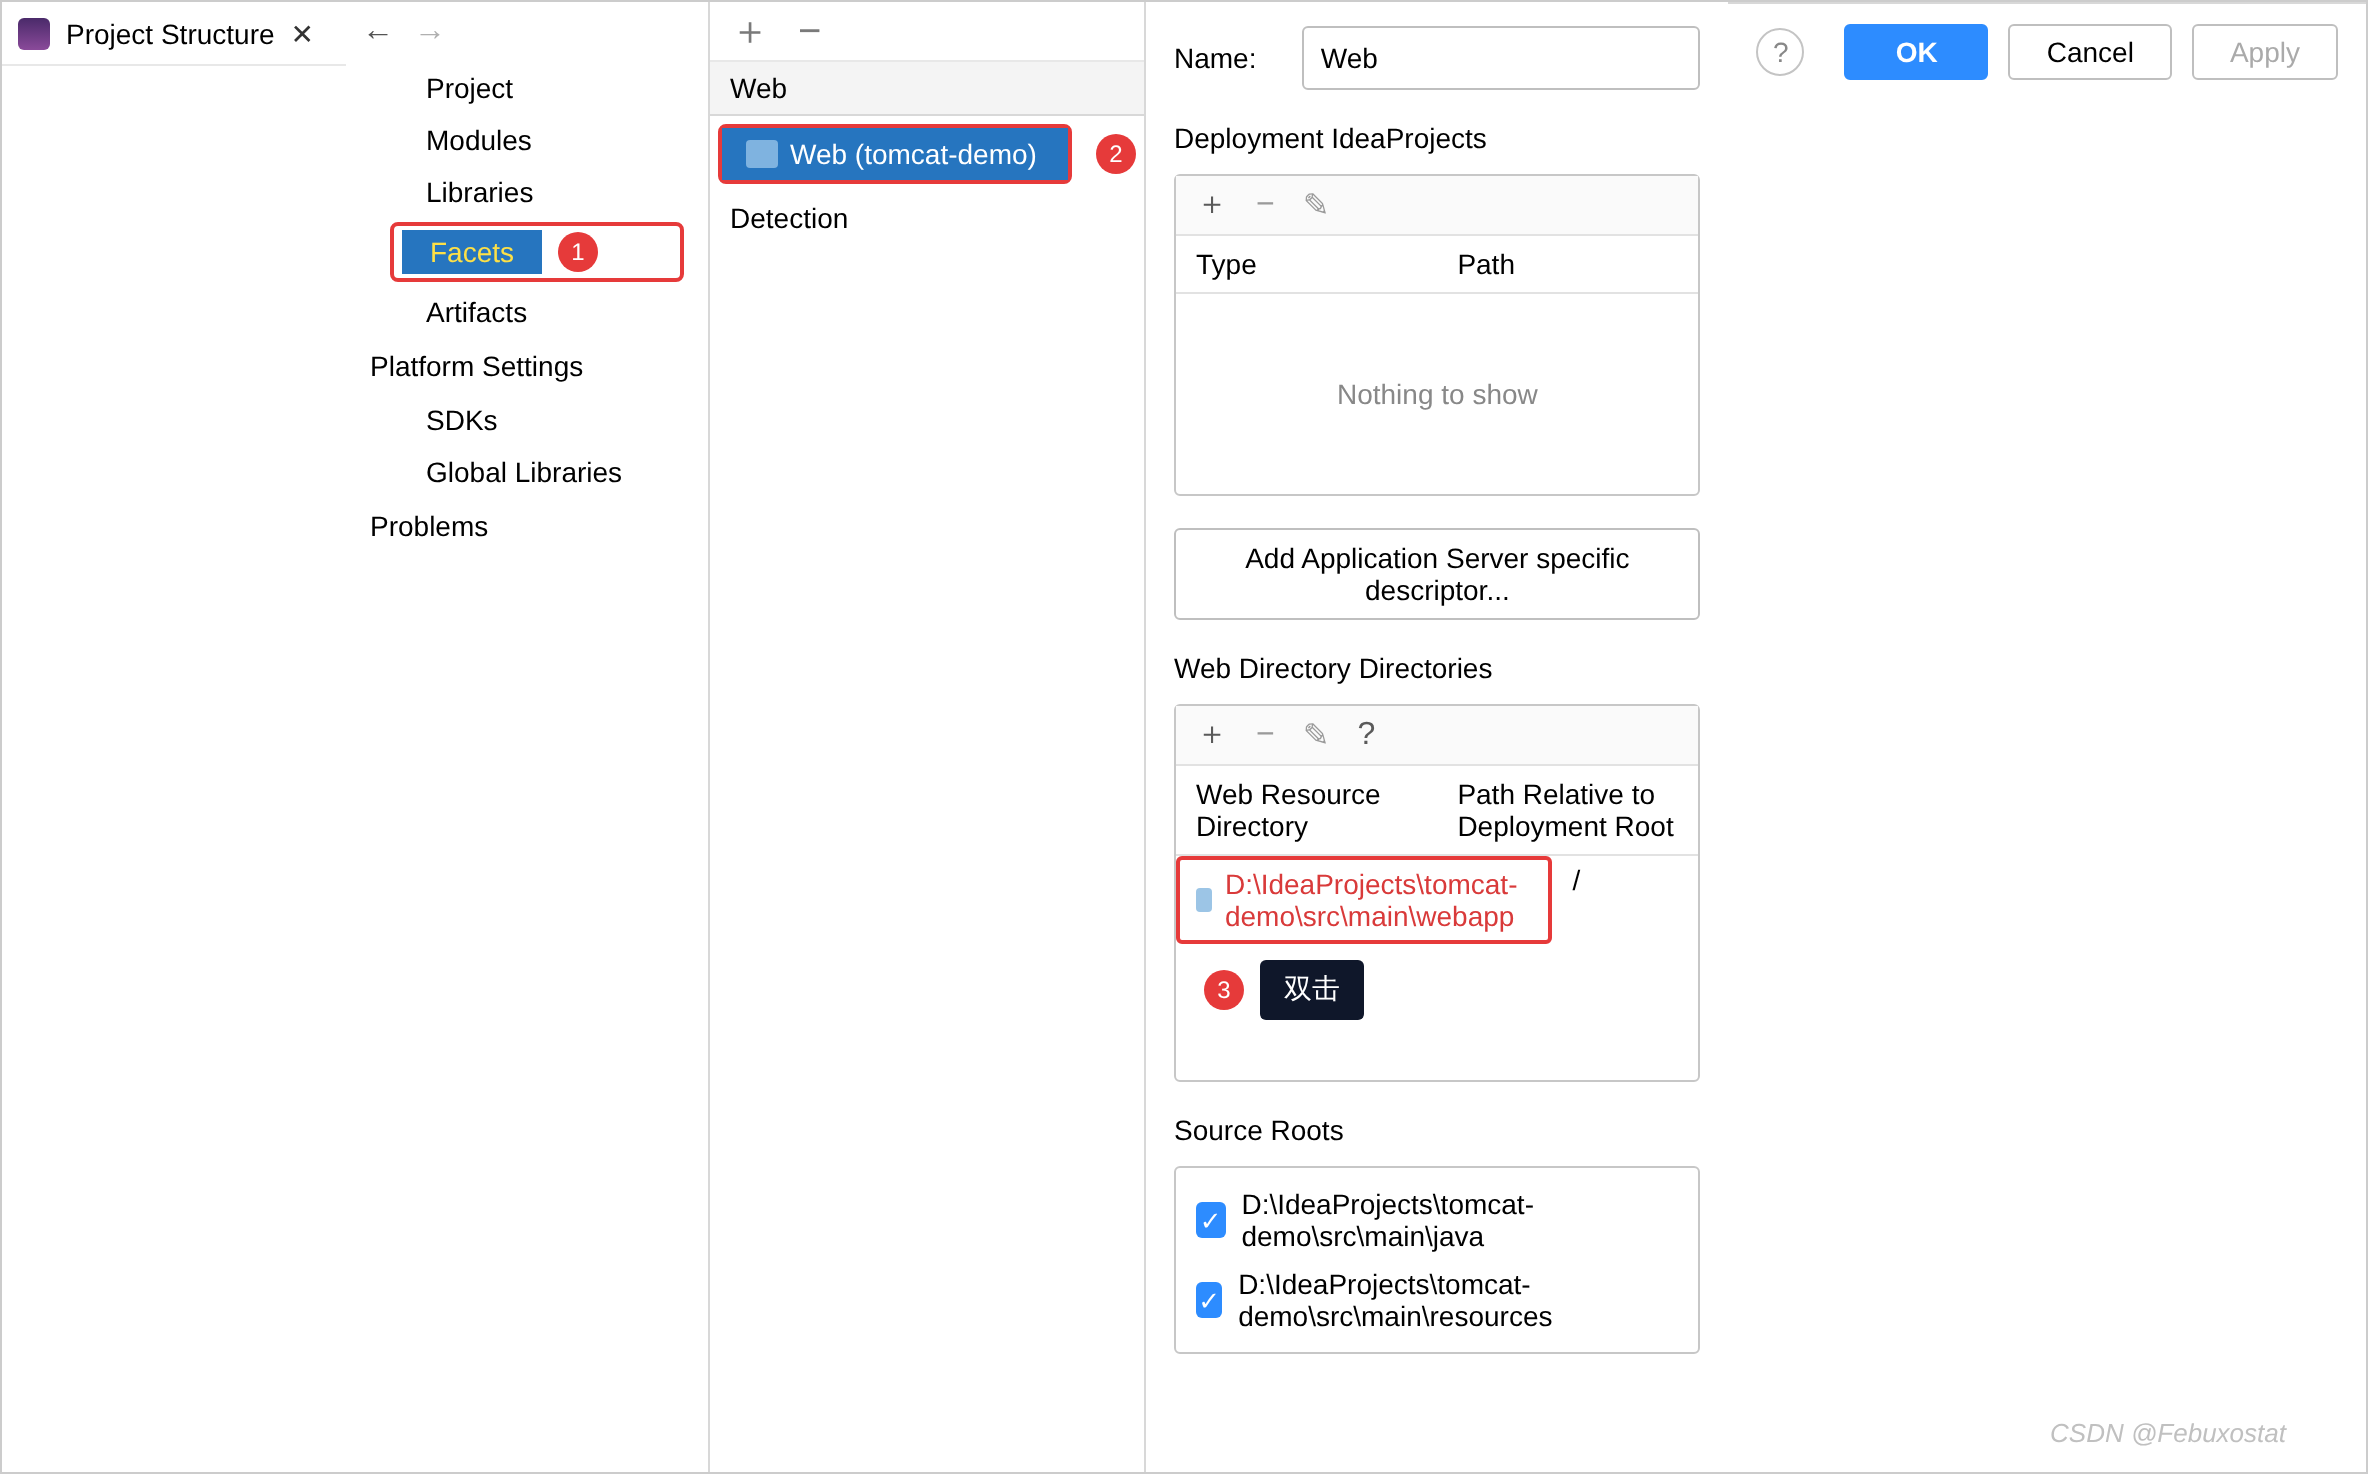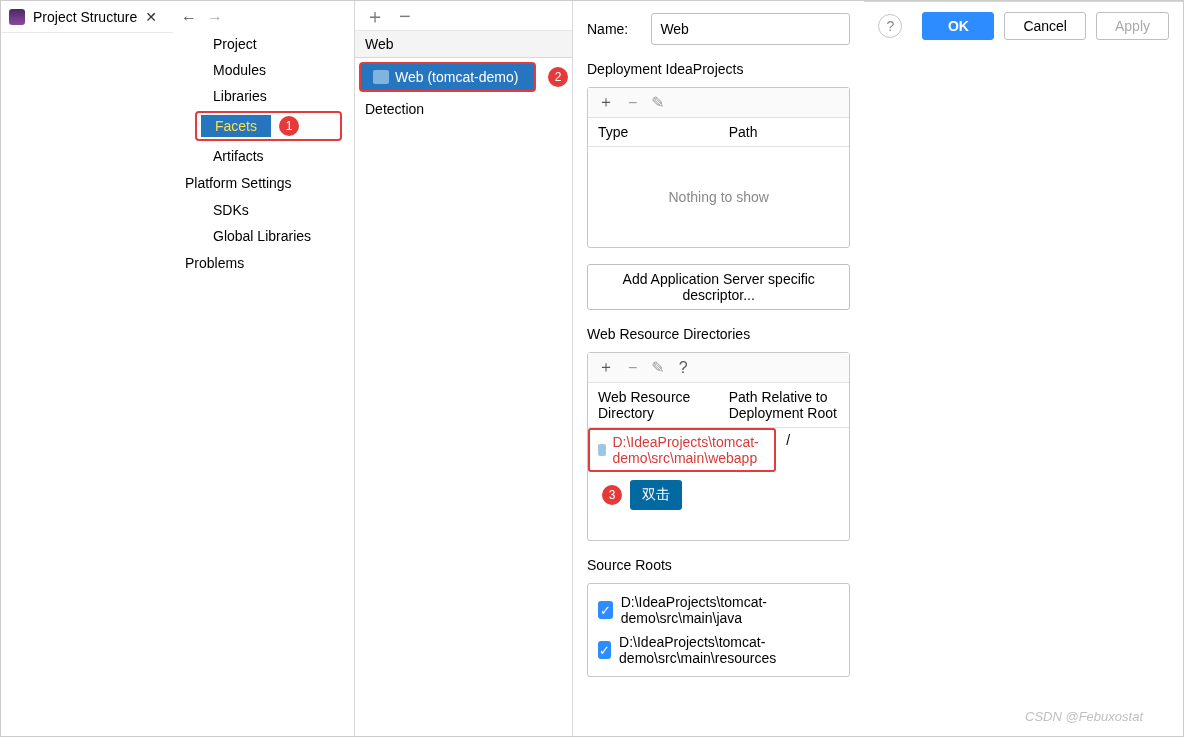--- a/index.html
+++ b/index.html
@@ -54,21 +54,21 @@
 
 .btn-server { margin-top:8px; border:1px solid #bfbfbf; border-radius:3px; background:#fff; padding:6px 12px; cursor:pointer; width:fit-content; }
 
 .table-body-row { display:flex; }
 .td-dir { flex:0 0 50%; padding:4px 8px; display:flex; align-items:center; gap:6px; color:#d93a3a; }
 .td-dir .fico { width:16px; height:12px; background:#9cc5e6; border-radius:2px; display:inline-block; }
 .td-rel { flex:1; padding:4px 10px; }
 .wr-red { border:2px solid #e63a3a; border-radius:3px; }
 
 .tooltip3 { display:flex; align-items:center; gap:8px; margin:8px 0 0 6px; }
-.tooltip3 .bubble { background:#0369a1; color:#fff; padding:6px 12px; border-radius:3px; }
+.tooltip3 .bubble { background:#0f172a; color:#fff; padding:6px 12px; border-radius:3px; }
 
 .source-item { display:flex; align-items:center; gap:8px; padding:4px 10px; }
 .chk { width:18px; height:18px; background:#2d8cff; border-radius:3px; display:inline-flex; align-items:center; justify-content:center; color:#fff; font-size:13px; }
 
 
 .footer { height:48px; border-top:1px solid #d8d8d8; display:flex; align-items:center; padding:0 14px; gap:10px; }
 .footer .help { width:24px; height:24px; border:1px solid #c4c4c4; border-radius:50%; display:flex; align-items:center; justify-content:center; color:#888; }
 .footer .spacer { flex:1; }
 .footer .watermark { color:#c0c0c0; font-style:italic; font-size:13px; }
 .btn { height:28px; padding:0 18px; border:1px solid #bfbfbf; border-radius:3px; background:#fff; cursor:pointer; }
@@ -142,21 +142,21 @@
           <span>✎</span>
         </div>
         <div class="table-head">
           <div class="th-type">Type</div>
           <div class="th-path">Path</div>
         </div>
         <div class="empty-body">Nothing to show</div>
       </div>
       <button class="btn-server">Add Application Server specific descriptor...</button>
 
-      <div class="section-title">Web Resource Directories</div>
+      <div class="section-title">Web Directory Directories</div>
       <div class="panel">
         <div class="panel-toolbar">
           <span class="enabled">＋</span>
           <span>−</span>
           <span>✎</span>
           <span class="enabled">?</span>
         </div>
         <div class="table-head">
           <div class="th-type">Web Resource Directory</div>
           <div class="th-path">Path Relative to Deployment Root</div>

